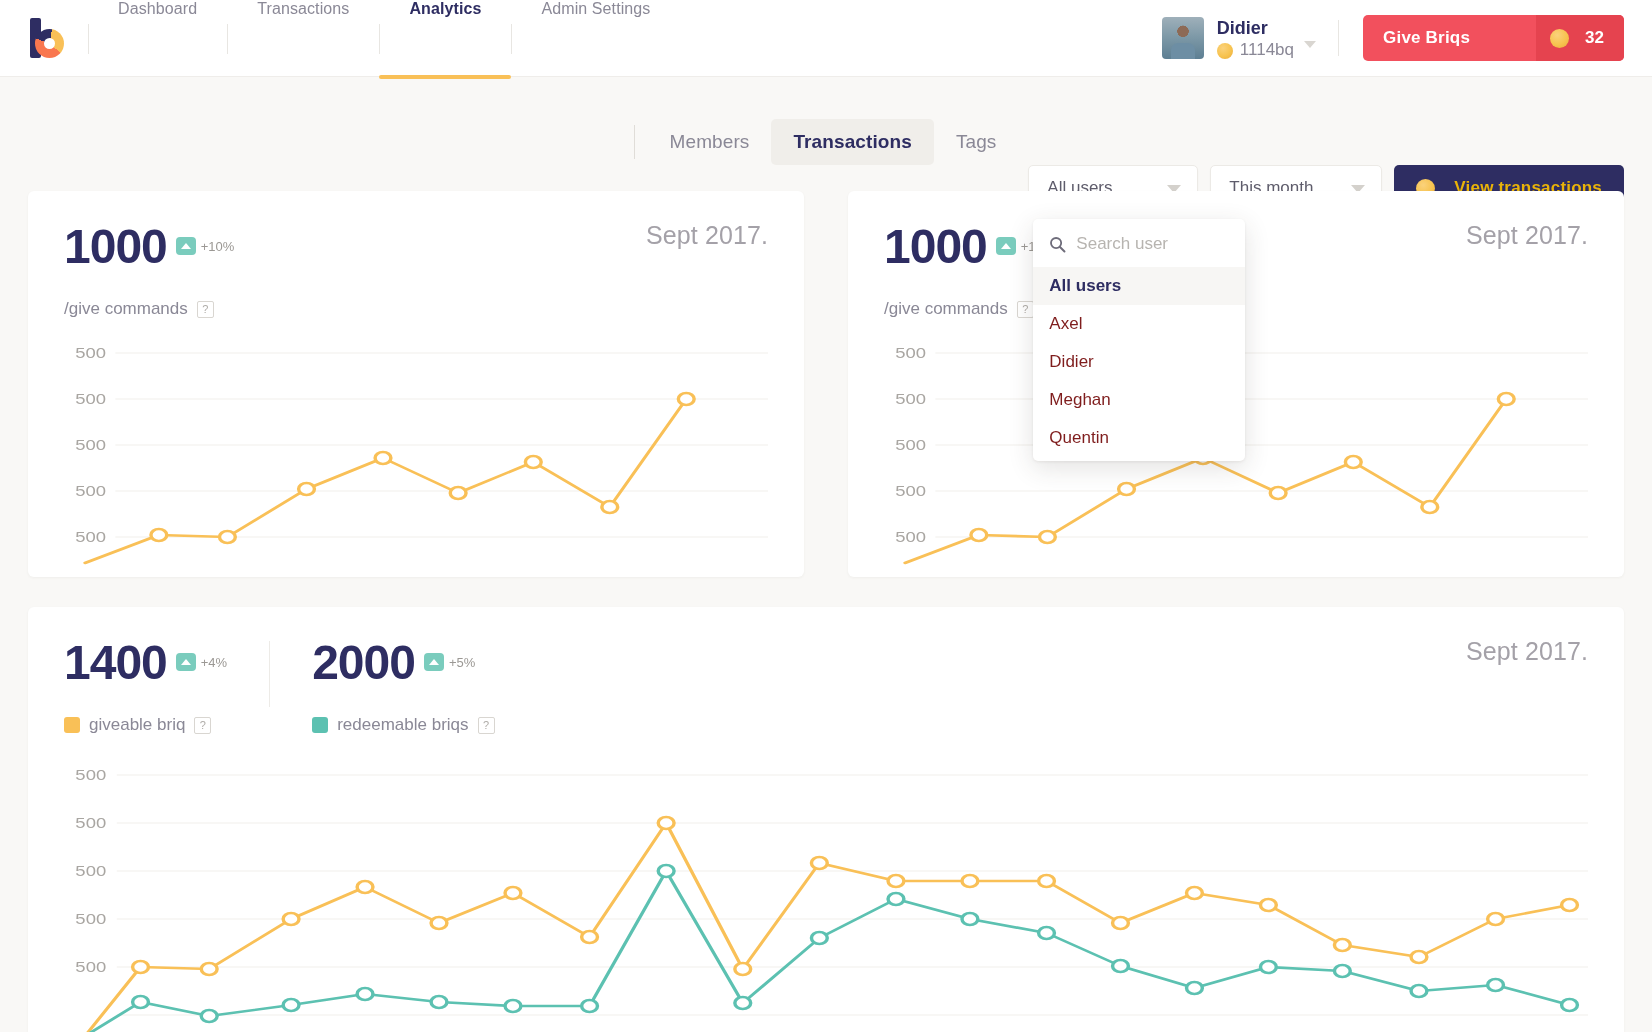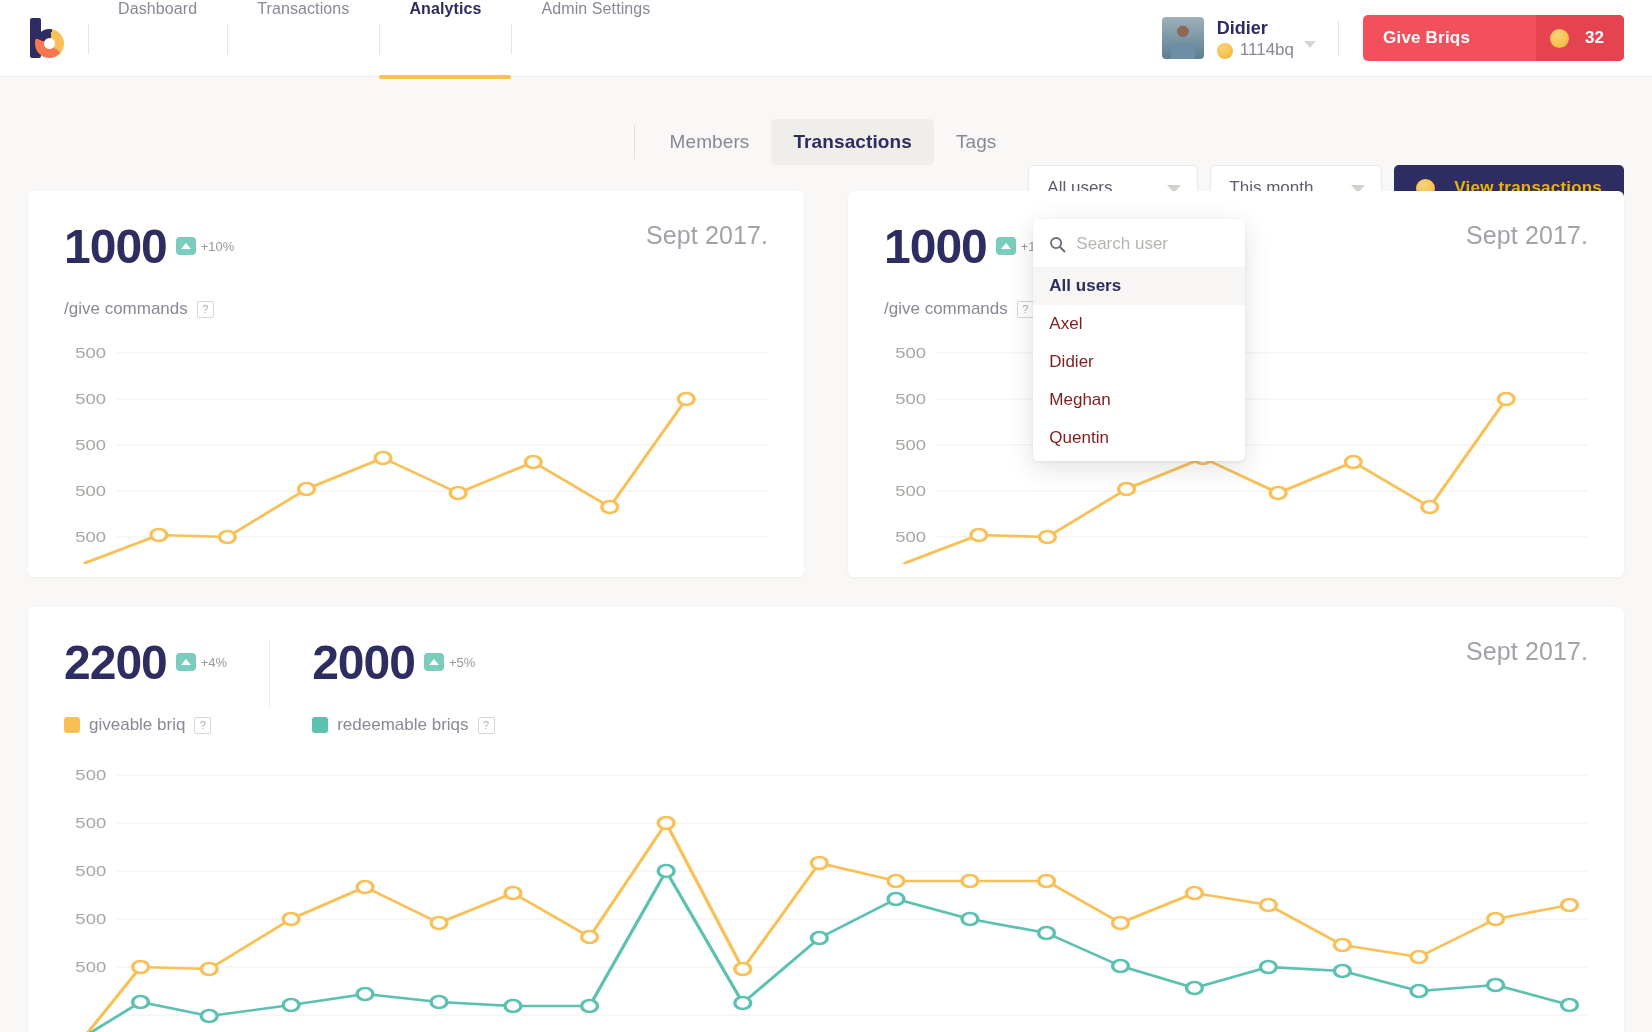--- a/index.html
+++ b/index.html
@@ -534,21 +534,21 @@
           </g>
         </svg>
       </div>
     </div>
   </div>
 
   <div class="card wide-card">
     <div class="card-head">
       <div class="metric">
         <div class="metric-top">
-          <span class="metric-value">2200</span>
+          <span class="metric-value">1400</span>
           <span class="trend">
             <span class="trend-badge">
                 <span class="tri"></span>
               </span>
             <span class="trend-pct">+4%</span>
           </span>
         </div>
         <div class="metric-sub">
           <span class="swatch" style="background:#F9C057"></span>
           <span>giveable briq</span>

